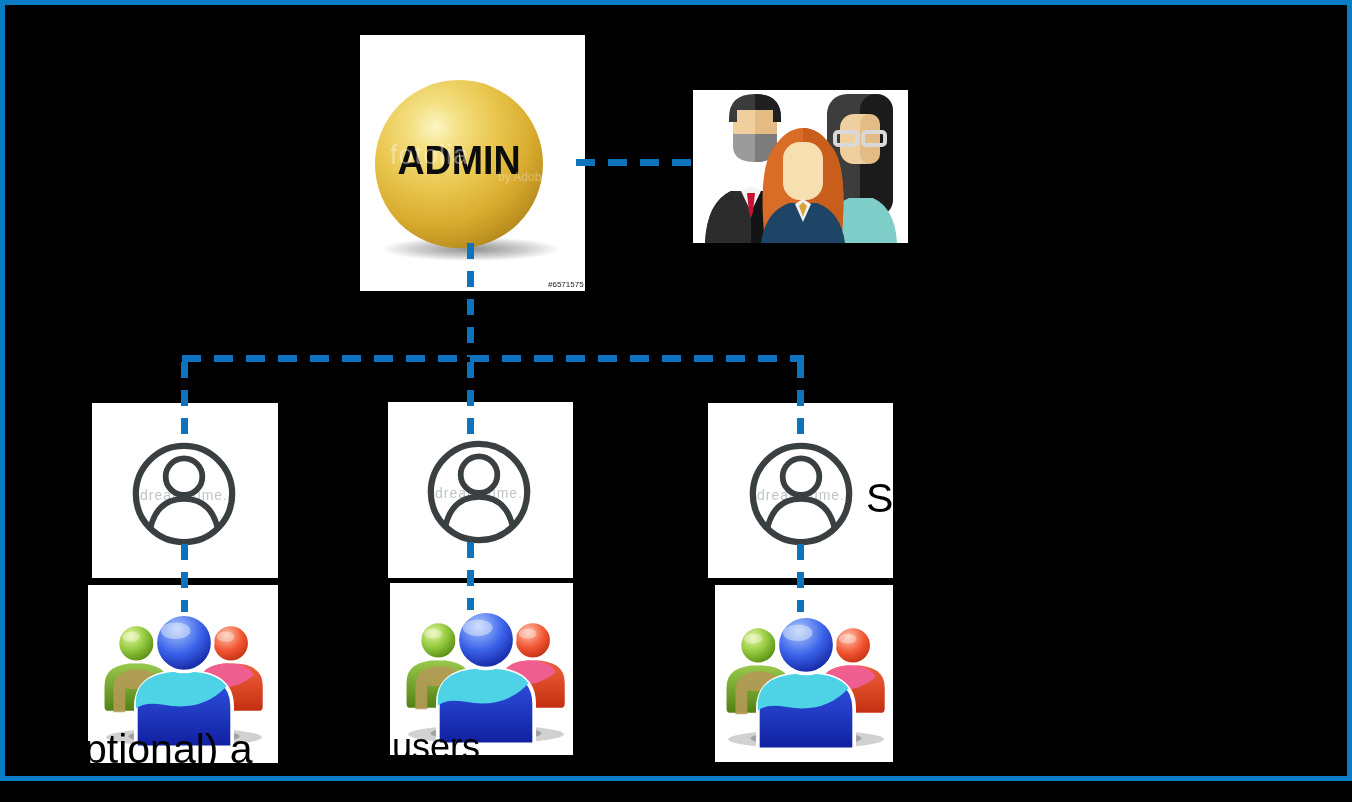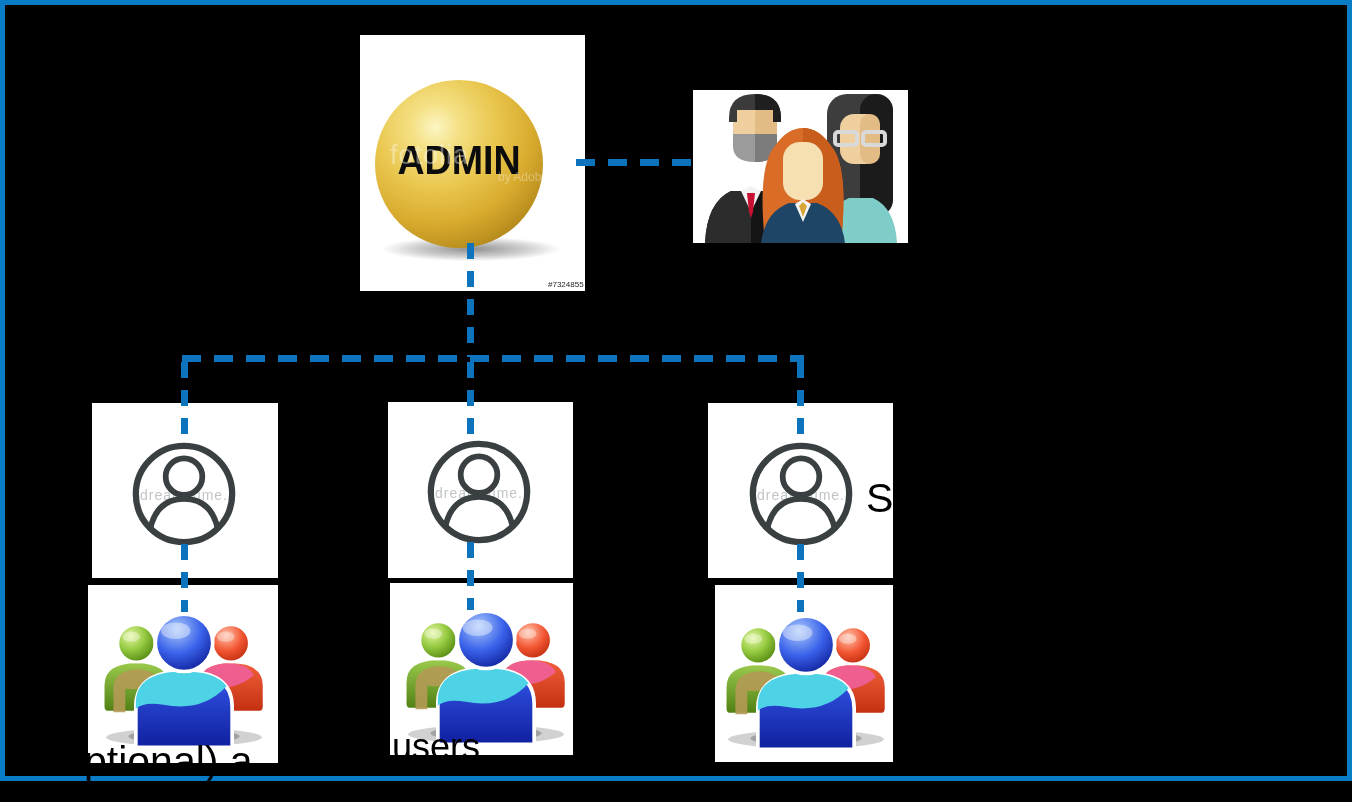--- a/index.html
+++ b/index.html
@@ -43,21 +43,21 @@
   .stock-id { position:absolute; left:548px; top:280px; z-index:13;
     font-size:8px; color:#222; }
 
   .wm-dreams { position:absolute; z-index:11; width:100px; text-align:center;
     font-size:14px; color:#8e9598; opacity:.55; letter-spacing:1px; }
 
   
   .blacktext { position:absolute; color:#000; z-index:30; white-space:nowrap; line-height:1; }
   .title-text  { left:374px; top:28px;  font-size:35px; }
   .s-text      { left:866px; top:478px; font-size:41px; }
-  .foot-left   { left:84px;  top:729px; font-size:41px;margin-top:12px; }
+  .foot-left   { left:84px;  top:729px; font-size:41px; }
   .foot-mid    { left:392px; top:729px; font-size:36px; }
 
   .icon-abs { position:absolute; z-index:12; }
   .hidden-defs { position:absolute; width:0; height:0; overflow:hidden; }
 </style>
 </head>
 <body>
 
 <div id="stage">
 
@@ -168,21 +168,21 @@
   <div class="panel" style="left:88px;  top:585px; width:190px; height:178px;"></div>
   <div class="panel" style="left:390px; top:583px; width:183px; height:172px;"></div>
   <div class="panel" style="left:715px; top:585px; width:178px; height:177px;"></div>
 
   <div class="ball-shadow"></div>
   <div class="ball">
     <div class="ball-label">ADMIN</div>
   </div>
   <div class="wm-fotolia">fotolia</div>
   <div class="wm-adobe">by Adobe</div>
-  <div class="stock-id">#7324855</div>
+  <div class="stock-id">#6571575</div>
 
   <svg class="icon-abs" style="left:693px; top:90px;" width="215" height="153">
     <use href="#icon-team"></use>
   </svg>
 
   <svg class="icon-abs" style="left:131px; top:441px;" width="106" height="106">
       <use href="#icon-person-circle"></use>
     </svg>
   <svg class="icon-abs" style="left:426px; top:439px;" width="106" height="106">
       <use href="#icon-person-circle"></use>

